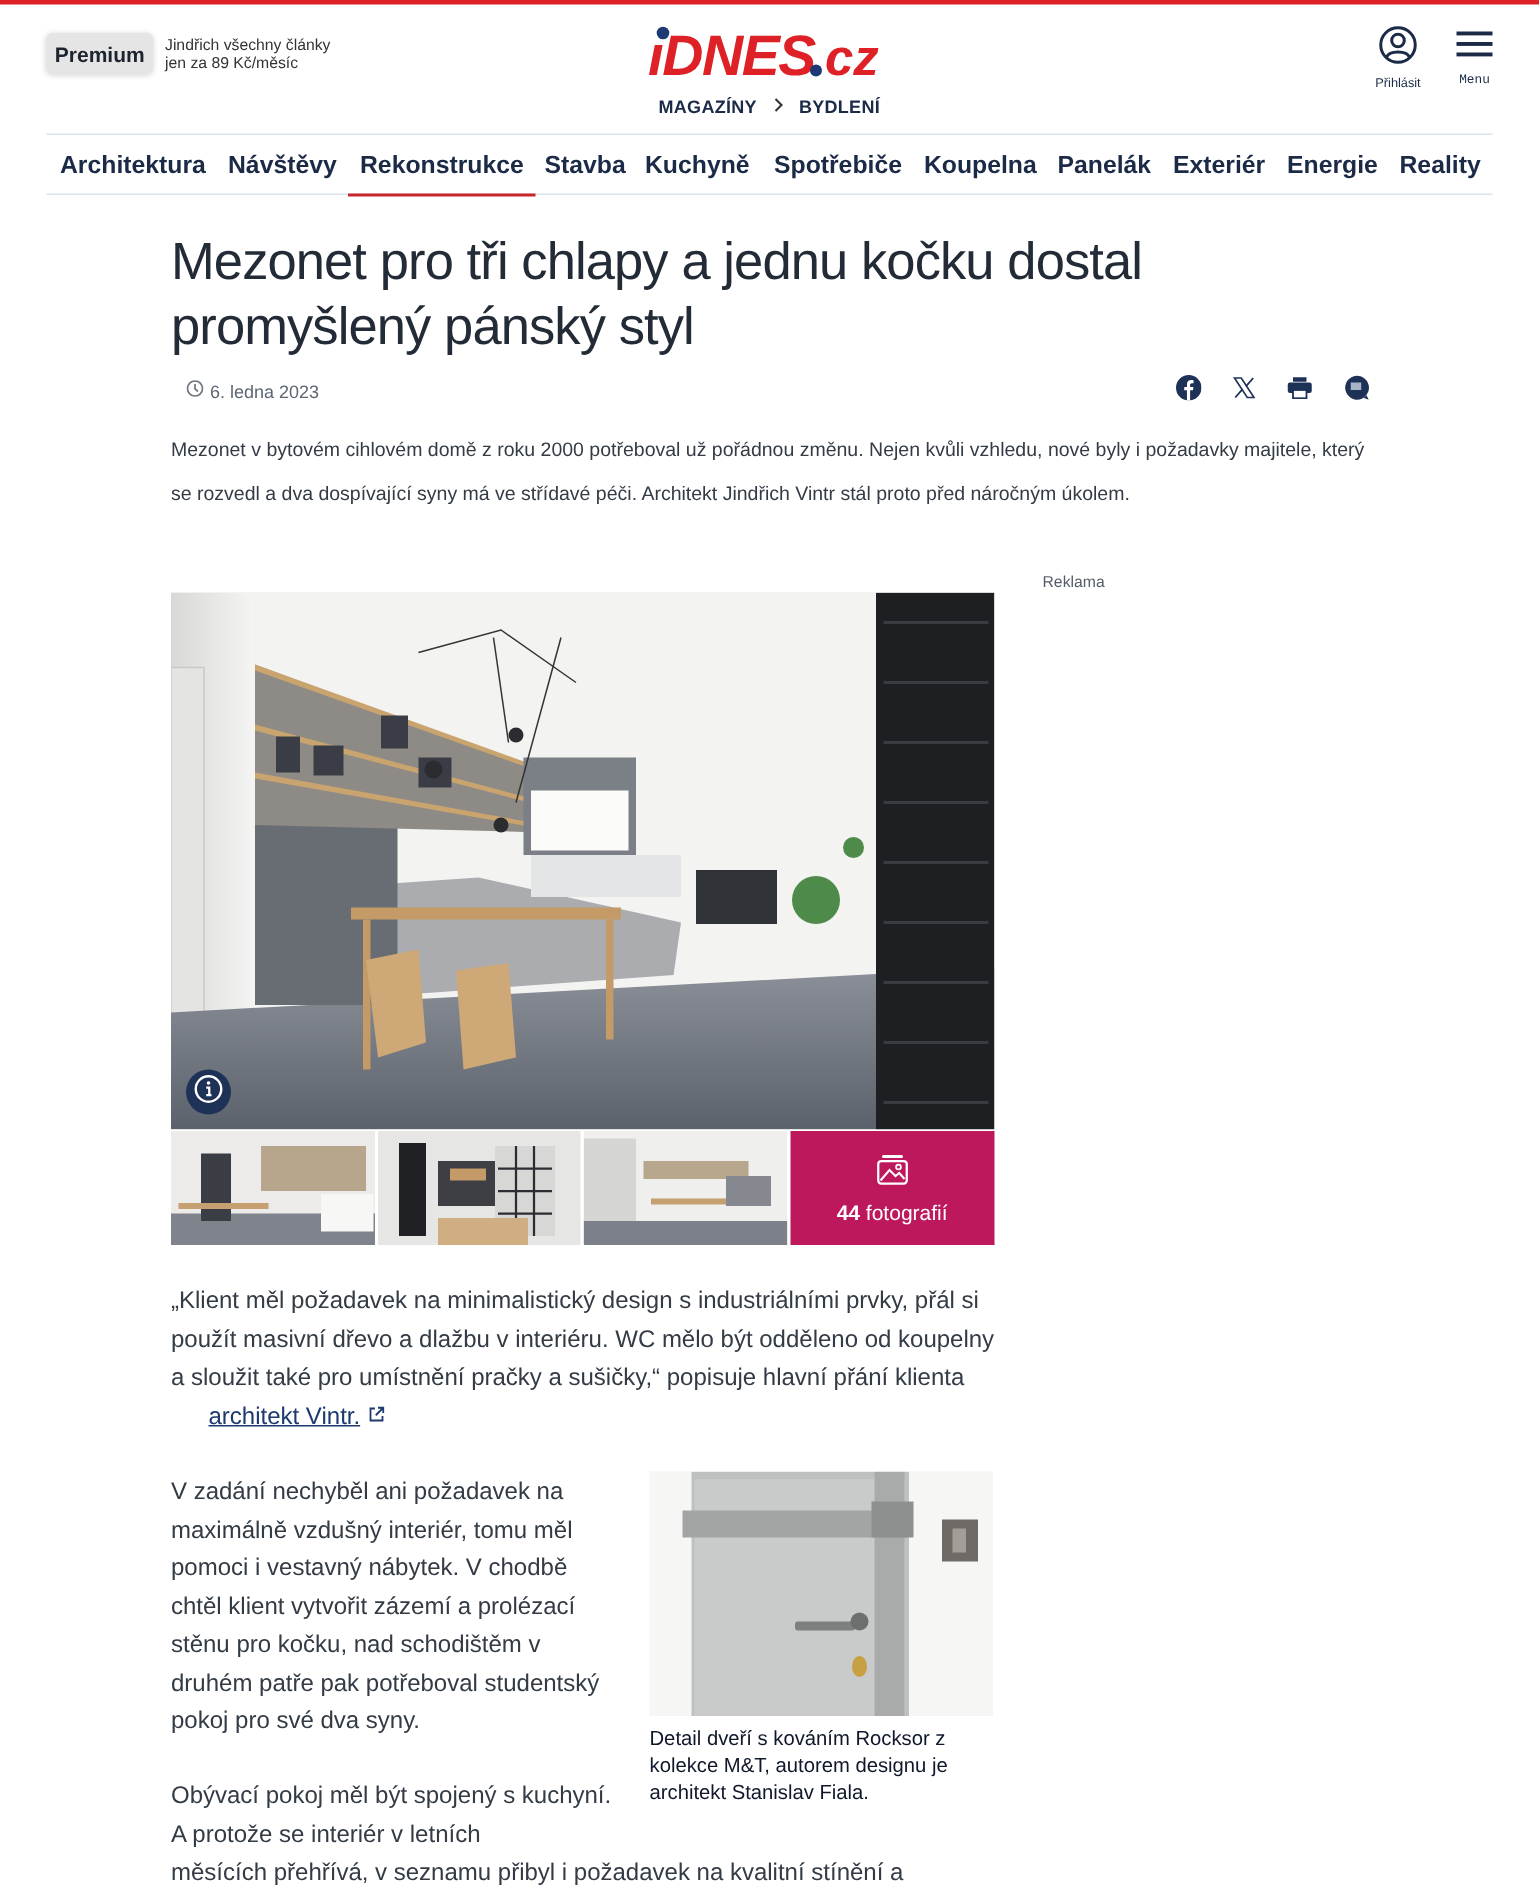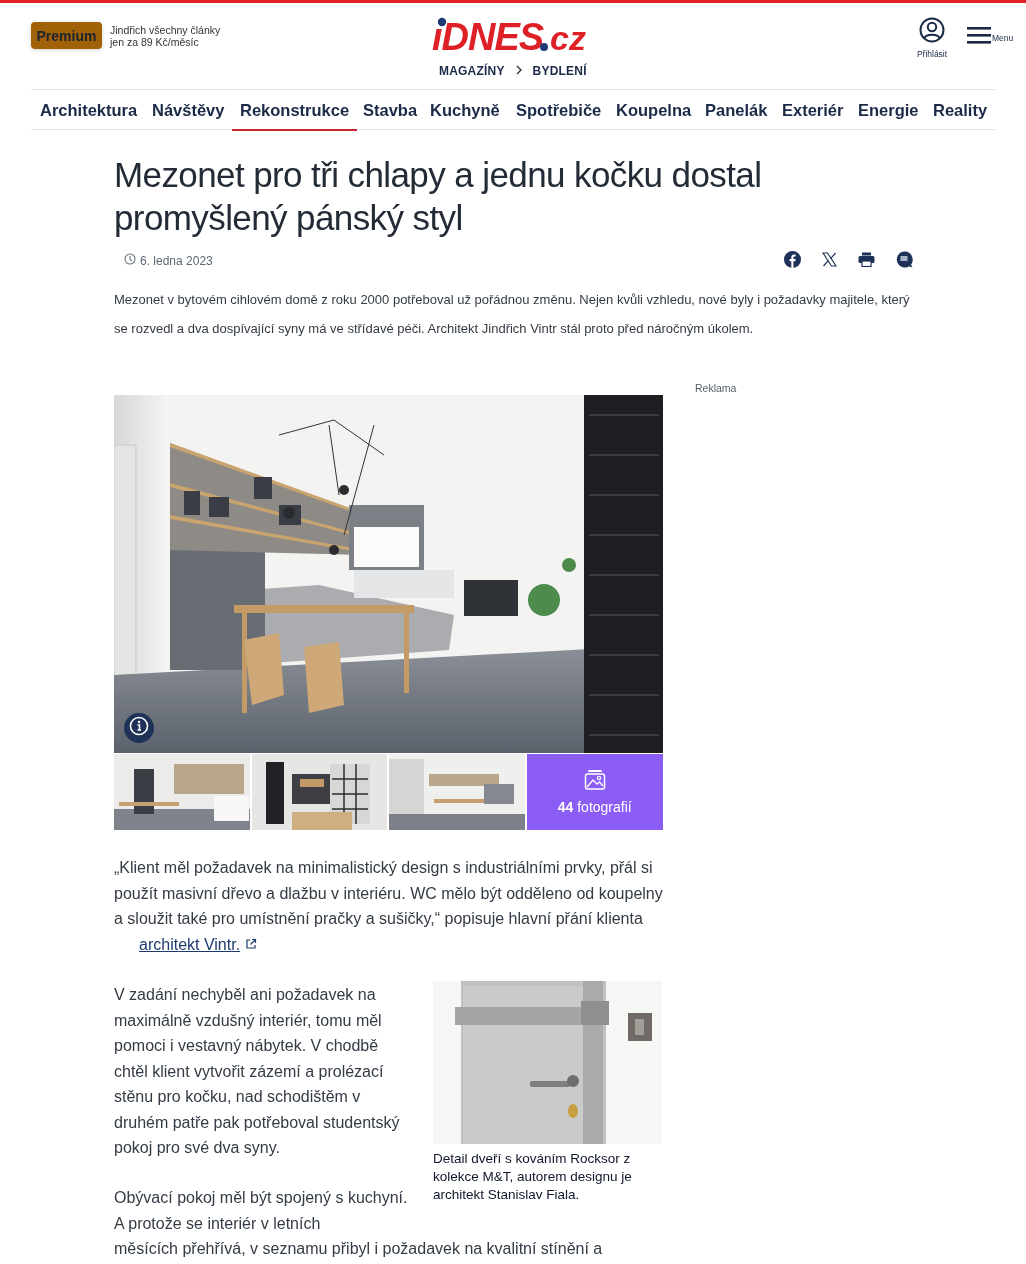--- a/index.html
+++ b/index.html
@@ -1,47 +1,47 @@
 <!DOCTYPE html>
 <html><head>
 <meta charset="utf-8">
 <style>
   * { box-sizing: border-box; margin: 0; padding: 0; }
   html, body { width: 1026px; height: 1264px; overflow: hidden; background: #ffffff; }
   body { font-family: "Liberation Sans", "DejaVu Sans", sans-serif; color: #222b36; position: relative; }
   .topbar { position: absolute; left: 0; top: 0; width: 1026px; height: 3px; background: #de2127; }
 
   
-  .premium-btn { position: absolute; left: 31px; top: 22px; width: 71px; height: 27px; background: #a16207; border-radius: 4px;
+  .premium-btn { position: absolute; left: 31px; top: 22px; width: 71px; height: 27px; background: #e5e5e5; border-radius: 4px;
     box-shadow: 0 1px 4px rgba(0,0,0,0.18); font-weight: bold; font-size: 14px; color: #1c2430; display: flex; align-items: center; justify-content: center; }
   .premium-text { position: absolute; left: 110px; top: 24px; font-size: 10.5px; line-height: 12px; color: #333; width: 140px; }
   .logo { position: absolute; left: 432px; top: 14px; height: 42px; width: 165px; }
   .breadcrumb { position: absolute; left: 439px; top: 64px; font-size: 12px; font-weight: bold; color: #1b2a47; display: flex; gap: 10px; align-items: center; letter-spacing: 0.2px; }
   .breadcrumb .sep { font-weight: normal; color: #444; font-size: 12px; }
   .login-btn { position: absolute; left: 912px; top: 17px; width: 40px; height: 40px; display: flex; flex-direction: column; align-items: center; }
-  .menu-btn { position: absolute; left: 966px; top: 17px; width: 34px; height: 40px; display: flex; align-items: center; }
+  .menu-btn { position: absolute; left: 966px; top: 17px; width: 34px; height: 40px; display: flex; flex-direction: column; align-items: center; font-family: Liberation Mono, monospace; }
   .hdr-label { font-size: 8.5px; color: #1b2a47; margin-top: 2px; }
 
   
   .nav { position: absolute; left: 31px; top: 89px; width: 964px; height: 41px; border-top: 1px solid #dde3ea; border-bottom: 1px solid #dde3ea; }
   .nav-item { position: absolute; top: 0; height: 40px; line-height: 40px; font-size: 16.5px; font-weight: bold; color: #1b2a47; white-space: nowrap; }
   .nav-item.active::after { content: ""; position: absolute; left: -8px; right: -8px; bottom: -1px; height: 2px; background: #c8262d; }
 
   
   .title { position: absolute; left: 114px; top: 153px; width: 760px; font-size: 35px; line-height: 43px; font-weight: normal; color: #222b36; letter-spacing: -0.6px; }
   .date { position: absolute; left: 124px; top: 253px; font-size: 12px; color: #5c6773; display: flex; align-items: center; gap: 4px; }
   .share { position: absolute; top: 251px; width: 20px; height: 20px; display: flex; align-items: center; justify-content: center; }
   .perex { position: absolute; left: 114px; top: 285px; width: 800px; font-size: 13px; line-height: 29px; color: #333b45; }
   .ad-label { position: absolute; left: 695px; top: 382px; font-size: 10.5px; color: #555e68; }
 
   .main-photo { position: absolute; left: 114px; top: 395px; width: 549px; height: 358px; overflow: hidden; background: #e9eaeb; }
   .info-btn { position: absolute; left: 124px; top: 713px; width: 30px; height: 30px; border-radius: 50%; background: #1e3258; display: flex; align-items: center; justify-content: center; }
   .thumbs { position: absolute; left: 114px; top: 754px; width: 549px; height: 76px; display: flex; gap: 2px; }
   .thumb { height: 76px; overflow: hidden; position: relative; }
-  .thumb.more { background: #8b5cf6; display: flex; flex-direction: column; align-items: center; justify-content: center; color: #fff; }
+  .thumb.more { background: #be185d; display: flex; flex-direction: column; align-items: center; justify-content: center; color: #fff; }
   .more-label { font-size: 14px; color: #fff; margin-top: 4px; }
   .more-label b { font-weight: bold; }
 
   .para { position: absolute; left: 114px; font-size: 16px; line-height: 25.5px; color: #333b45; }
   .p1 { top: 855px; width: 555px; }
   .p1 a { color: #1d3a6e; text-decoration: underline; text-decoration-color: #1d3a6e; margin-left: 25px; }
   .p2 { top: 982px; width: 300px; }
   .p3 { top: 1185px; width: 555px; }
   .p3 .narrow { display: block; width: 300px; }
 

